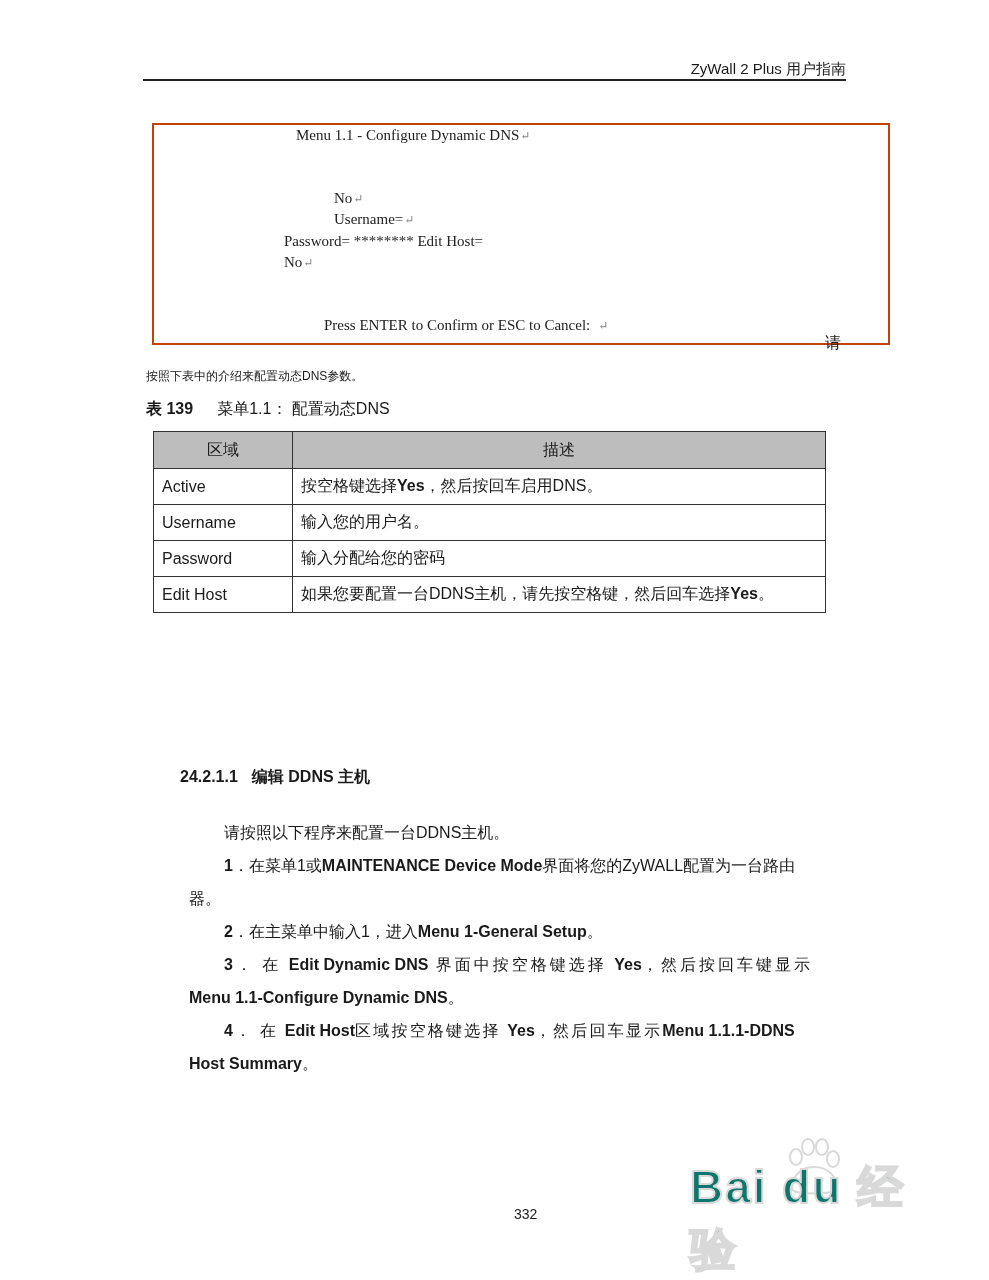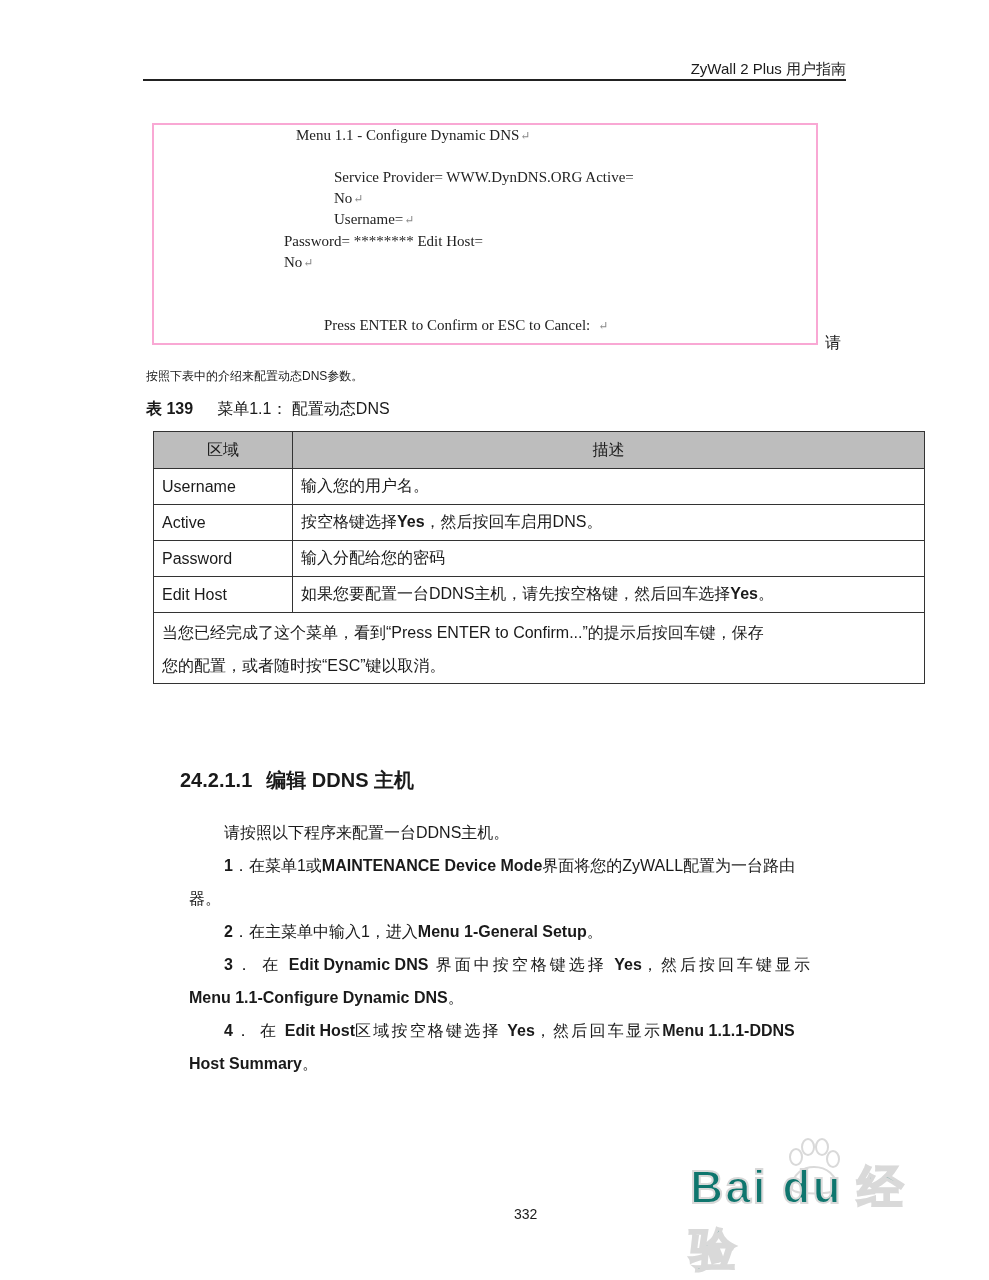--- a/index.html
+++ b/index.html
@@ -6,49 +6,49 @@
   body {
     width: 989px; height: 1280px; position: relative; overflow: hidden;
     font-family: "Liberation Sans", "DejaVu Sans", sans-serif;
     color: #1a1a1a;
   }
   .abs { position: absolute; }
   .header-title { top: 60px; right: 143px; font-size: 15px; margin-left: 46px; }
   .header-rule { top: 79px; left: 143px; width: 703px; height: 2px; background: #222; }
 
   .terminal {
-    top: 123px; left: 152px; width: 666px; height: 222px;
-    border: 2px solid #f9a8d4; box-sizing: border-box;
+    top: 123px; left: 152px; width: 738px; height: 222px;
+    border: 2px solid #c2410c; box-sizing: border-box;
     font-family: "Liberation Serif", "DejaVu Serif", serif;
     font-size: 15px; color: #222;
   }
   .terminal .ln { position: absolute; white-space: pre; }
   .ret { color: #888; font-size: 12px; margin-left: 1px; }
 
   .qing { top: 333px; left: 825px; font-size: 16px; }
   .para1 { top: 368px; left: 146px; font-size: 12px; }
   .caption { top: 399px; left: 146px; font-size: 16px; }
   .caption b { font-weight: bold; margin-right: 24px; }
 
   table.ref {
-    position: absolute; top: 431px; left: 153px; width: 772px;
+    position: absolute; top: 431px; left: 153px; width: 673px;
     border-collapse: collapse; font-size: 16px;
   }
   table.ref td, table.ref th {
     border: 1.5px solid #333; padding: 0 8px; vertical-align: middle; text-align: left;
     font-weight: normal;
   }
   table.ref th { background: #bdbdbd; height: 36px; text-align: center; }
   table.ref td.c1 { width: 122px; }
   table.ref tr.r-sp td { height: 58px; }
   table.ref tr.r-std td { height: 35px; }
   table.ref td.full { height: 68px; line-height: 33px; padding-top: 2px; }
   table.ref td.sp-label { line-height: 29px; }
 
-  .sec { top: 767px; left: 180px; font-size: 20px; font-weight: bold; }
+  .sec { top: 767px; left: 180px; font-size: 16px; font-weight: bold; }
   .sec .num { margin-right: 14px; }
   .body-text { font-size: 16px; }
   .p-intro { top: 823px; left: 224px; }
   .p1a { top: 856px; left: 224px; }
   .p1b { top: 889px; left: 189px; }
   .p2 { top: 922px; left: 224px; }
   .p3a { top: 955px; left: 224px; letter-spacing: 3px; }
   .p3b { top: 988px; left: 189px; }
   .p4a { top: 1021px; left: 224px; letter-spacing: 2.2px; }
   .p4b { top: 1054px; left: 189px; }
@@ -64,21 +64,20 @@
   .wm-paw { position: absolute; top: 0; left: 92px; width: 60px; height: 60px; }
 </style>
 </head>
 <body>
 
 <div class="abs header-title">ZyWall 2 Plus 用户指南</div>
 <div class="abs header-rule"></div>
 
 <div class="abs terminal">
   <div class="ln" style="top:2px;left:142px;"><span>Menu 1.1 - Configure Dynamic DNS</span><span class="ret">↵</span></div>
-  <div class="ln" style="top:44px;left:180px;"><span>Service Provider= WWW.DynDNS.ORG Active=</span></div>
   <div class="ln" style="top:65px;left:180px;"><span>No</span><span class="ret">↵</span></div>
   <div class="ln" style="top:86px;left:180px;"><span>Username=</span><span class="ret">↵</span></div>
   <div class="ln" style="top:108px;left:130px;"><span>Password= ******** Edit Host=</span></div>
   <div class="ln" style="top:129px;left:130px;"><span>No</span><span class="ret">↵</span></div>
   <div class="ln" style="top:192px;left:170px;"><span>Press ENTER to Confirm or ESC to Cancel:</span><span class="ret" style="margin-left:8px;">↵</span></div>
 </div>
 
 <div class="abs qing">请</div>
 <div class="abs para1">按照下表中的介绍来配置动态DNS参数。</div>
 
@@ -86,37 +85,34 @@
   <b>表 139</b><span>菜单1.1： 配置动态DNS</span>
 </div>
 
 <table class="ref">
   <tbody>
       <tr>
     <th class="c1">区域</th>
     <th>描述</th>
   </tr>
   <tr class="r-std">
+    <td class="c1">Active</td>
+    <td><span>按空格键选择</span><b>Yes</b><span>，然后按回车启用DNS。</span></td>
+  </tr>
+  <tr class="r-std">
     <td class="c1">Username</td>
     <td>输入您的用户名。</td>
-  </tr>
-  <tr class="r-std">
-    <td class="c1">Active</td>
-    <td><span>按空格键选择</span><b>Yes</b><span>，然后按回车启用DNS。</span></td>
   </tr>
   <tr class="r-std">
     <td class="c1">Password</td>
     <td>输入分配给您的密码</td>
   </tr>
   <tr class="r-std">
     <td class="c1">Edit Host</td>
     <td><span>如果您要配置一台DDNS主机，请先按空格键，然后回车选择</span><b>Yes</b><span>。</span></td>
-  </tr>
-  <tr>
-    <td colspan="2" class="full"><span>当您已经完成了这个菜单，看到“Press ENTER to Confirm...”的提示后按回车键，保存</span><br><span>您的配置，或者随时按“ESC”键以取消。</span></td>
   </tr>
 </tbody>
   </table>
 
 <div class="abs sec">
   <span class="num">24.2.1.1</span><span>编辑 DDNS 主机</span>
 </div>
 
 <div class="abs body-text p-intro">请按照以下程序来配置一台DDNS主机。</div>
 

